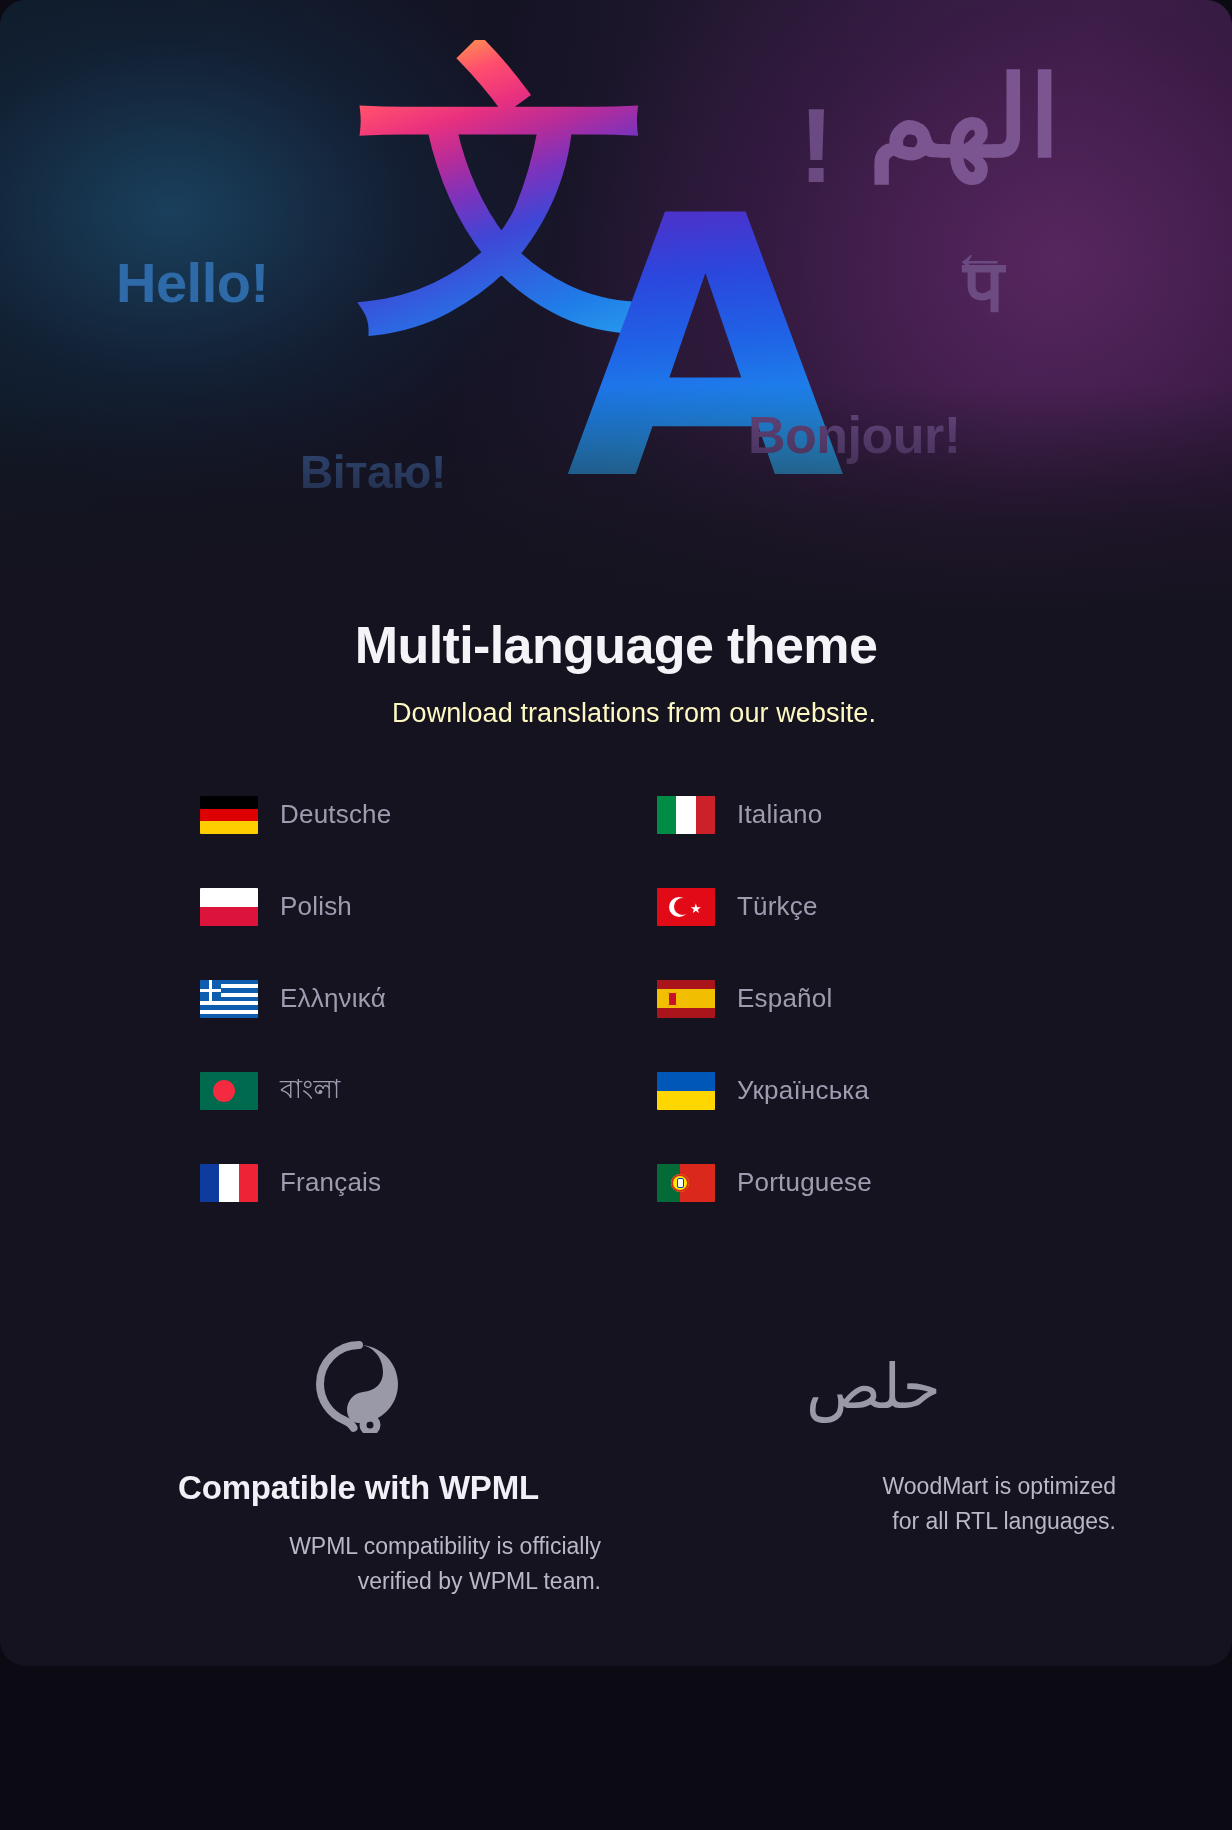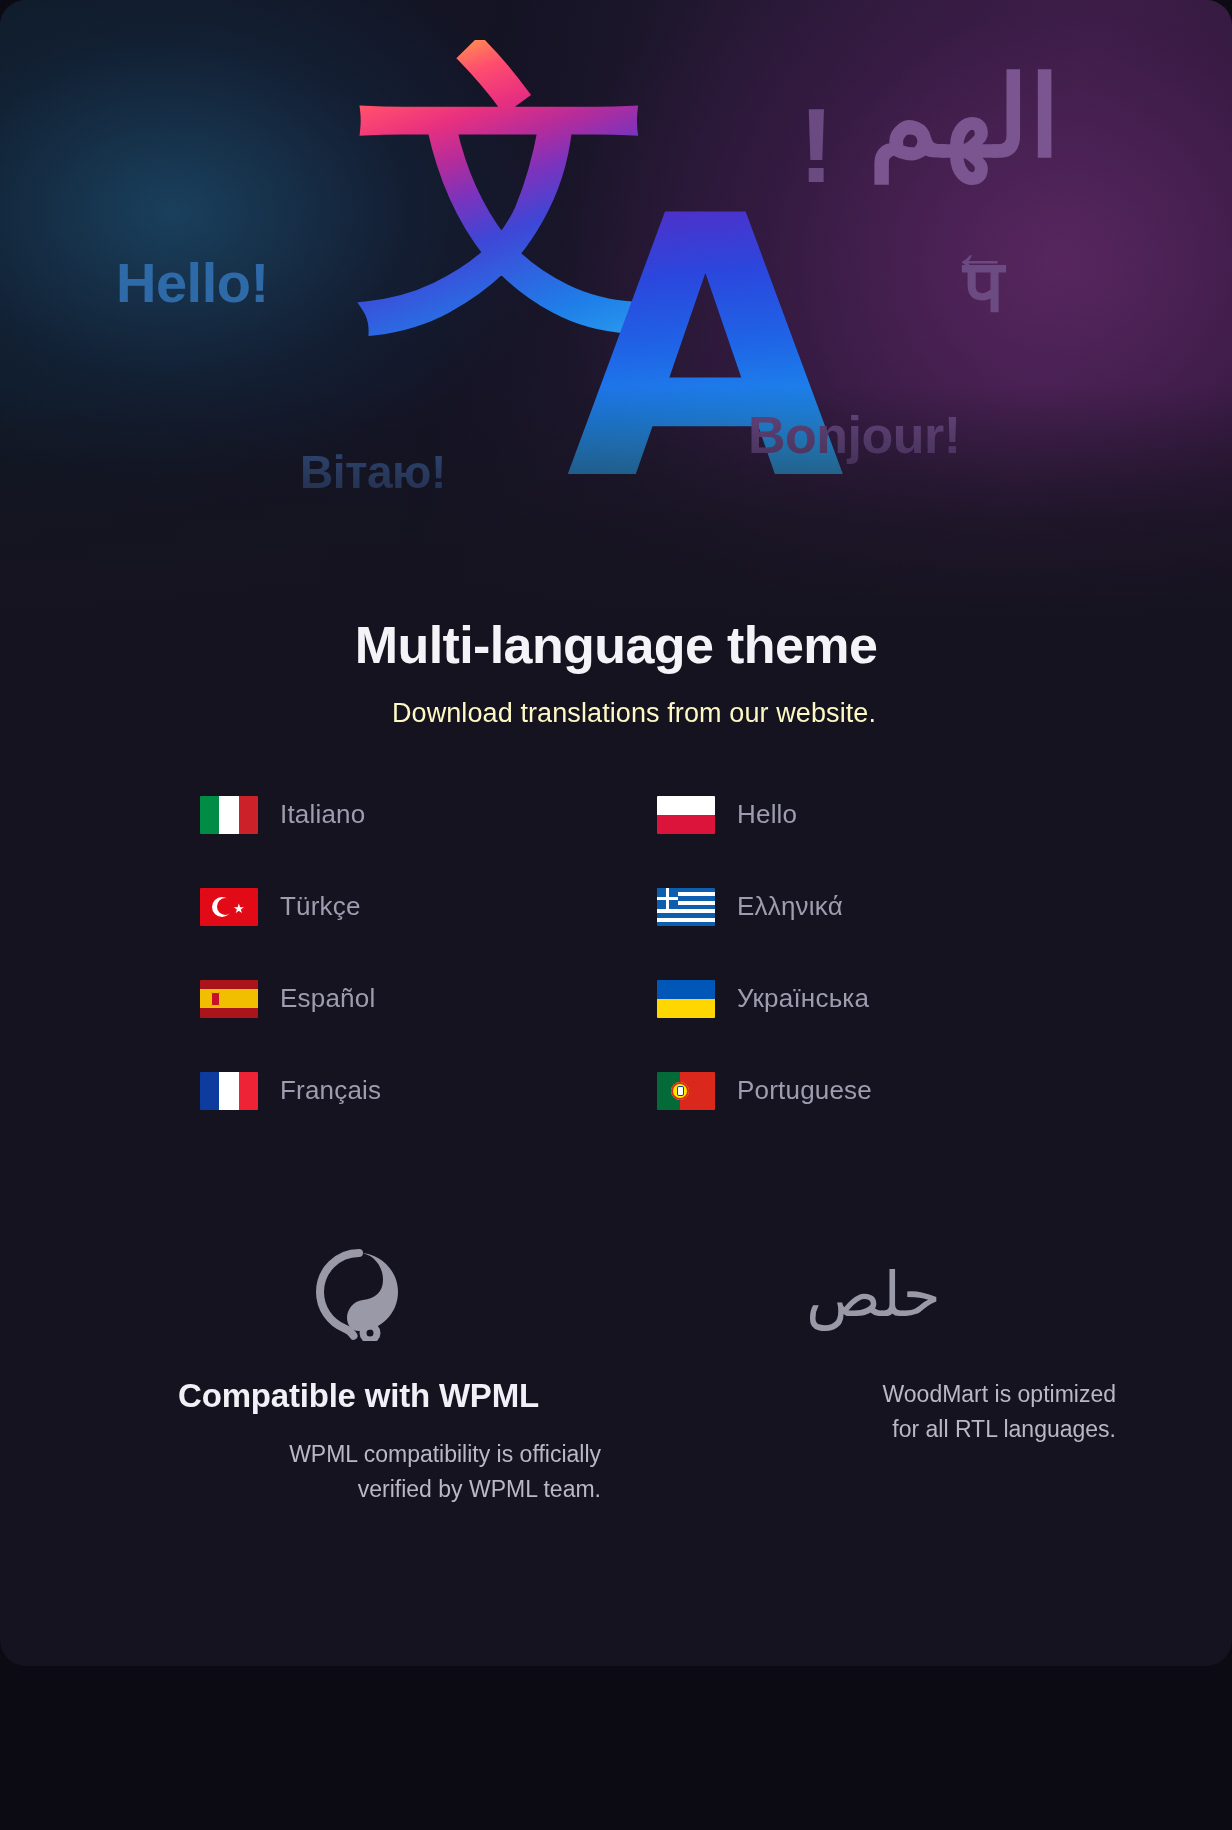--- a/index.html
+++ b/index.html
@@ -260,45 +260,53 @@
   </div>
 
   <div class="headings">
     <h1 class="title">Multi-language theme</h1>
     <p class="subtitle">Download translations from our website.</p>
   </div>
 
   <div class="lang-grid">
 
     <div class="lang-item">
+      <span class="flag flag-de"></span>
+      <span class="lang-label">Deutsche</span>
+    </div>
+    <div class="lang-item">
       <span class="flag flag-it"></span>
       <span class="lang-label">Italiano</span>
     </div>
 
     <div class="lang-item">
       <span class="flag flag-pl"></span>
-      <span class="lang-label">Hello</span>
+      <span class="lang-label">Polish</span>
     </div>
     <div class="lang-item">
       <span class="flag flag-tr">
         <span class="crescent"></span>
           <span class="star">★</span>
       </span>
       <span class="lang-label">Türkçe</span>
     </div>
 
     <div class="lang-item">
       <span class="flag flag-gr"></span>
       <span class="lang-label">Ελληνικά</span>
     </div>
     <div class="lang-item">
       <span class="flag flag-es"></span>
       <span class="lang-label">Español</span>
     </div>
 
+    <div class="lang-item">
+      <span class="flag flag-bd"></span>
+      <span class="lang-label">বাংলা</span>
+    </div>
     <div class="lang-item">
       <span class="flag flag-ua"></span>
       <span class="lang-label">Українська</span>
     </div>
 
     <div class="lang-item">
       <span class="flag flag-fr"></span>
       <span class="lang-label">Français</span>
     </div>
     <div class="lang-item">

